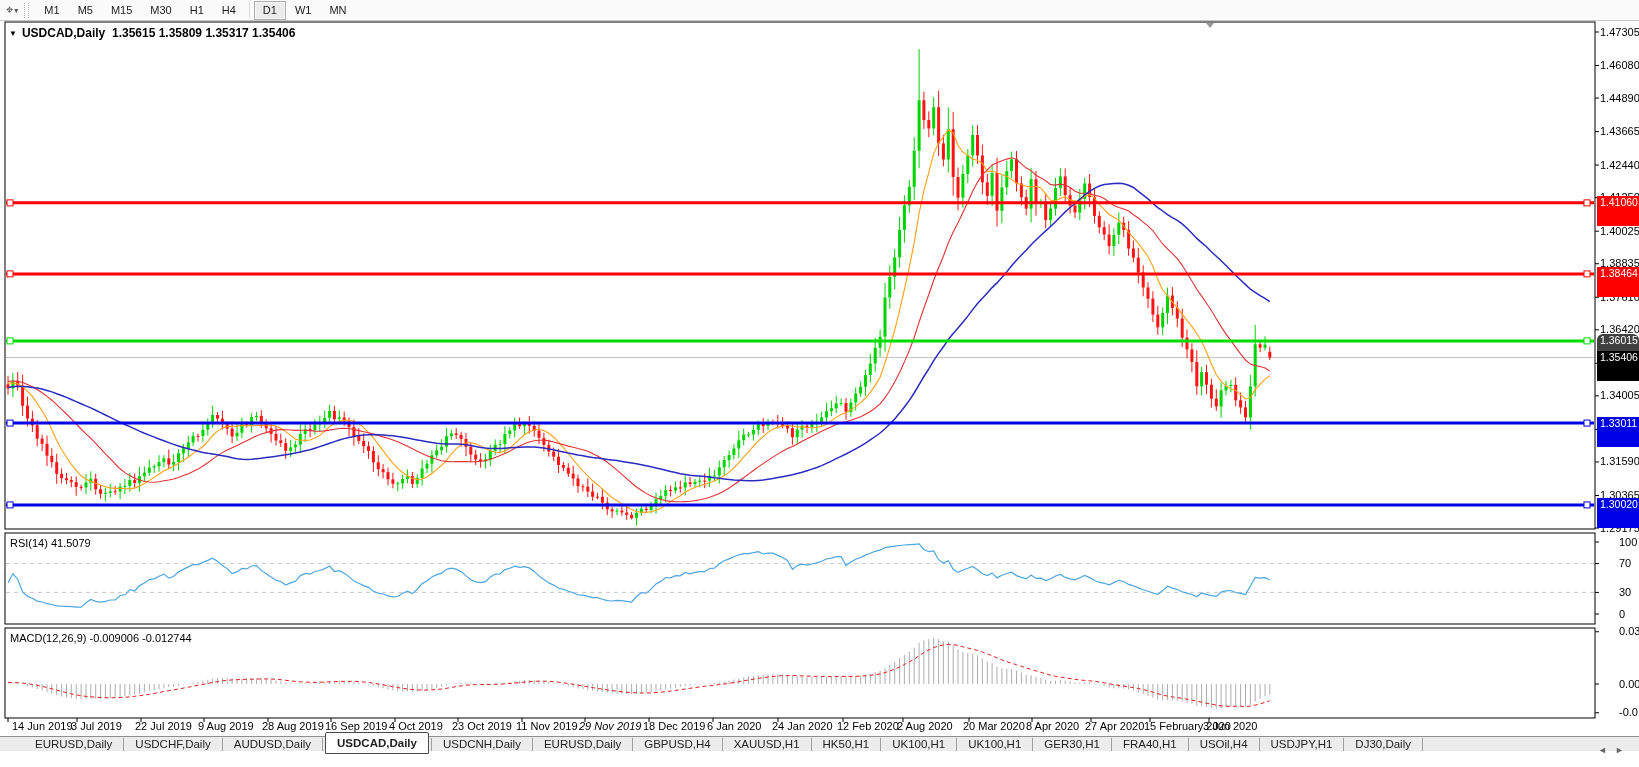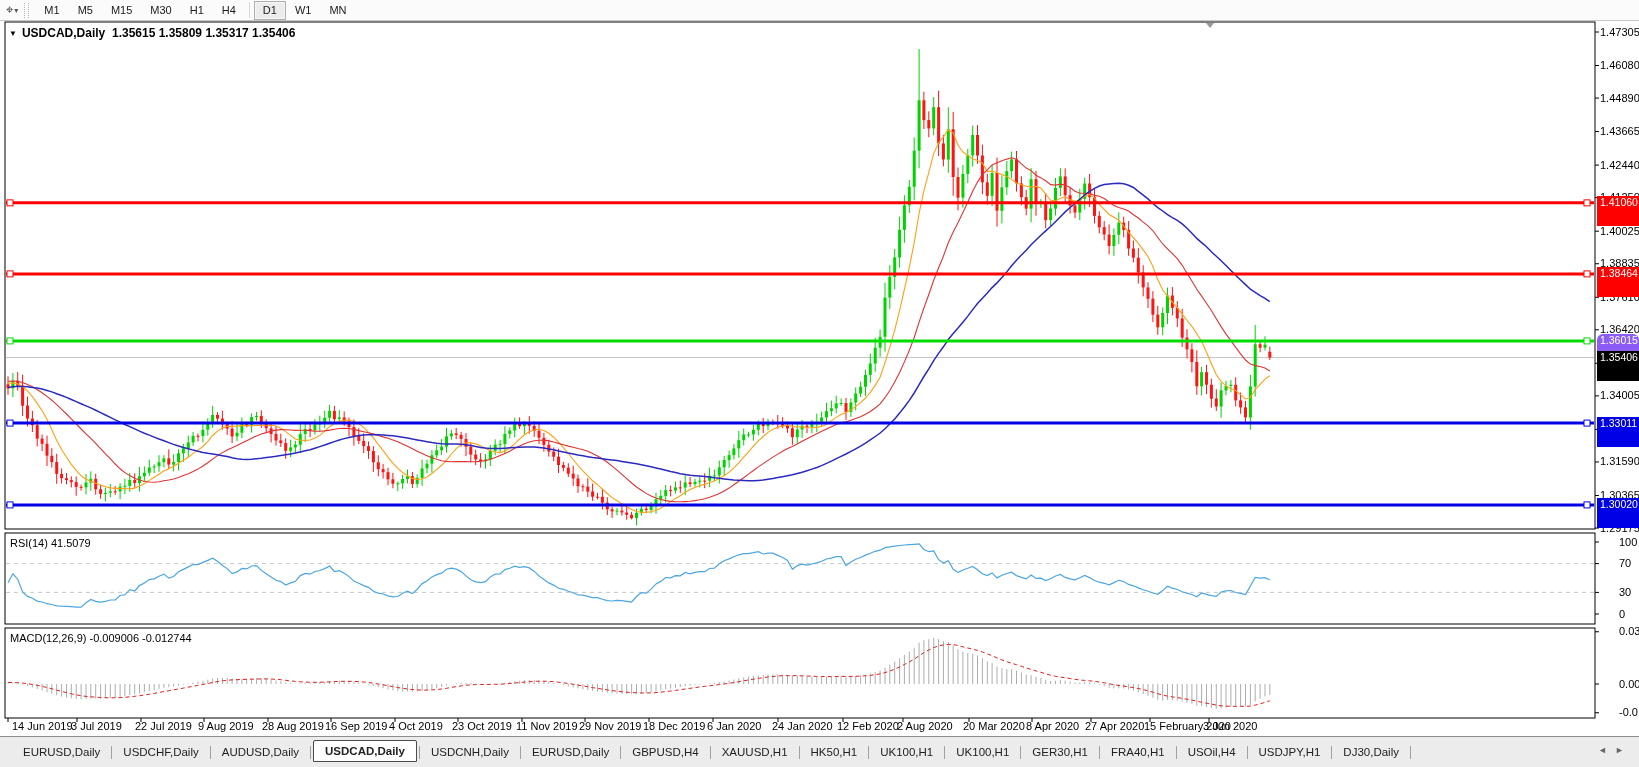--- a/index.html
+++ b/index.html
@@ -46,23 +46,23 @@
     position:absolute;left:1600px;height:13px;line-height:13px;
     font-size:11px;color:#000;white-space:nowrap;z-index:3;margin-left:19px;
   }
   .dlab{position:absolute;top:720px;font-size:11px;color:#000;white-space:nowrap;z-index:3;}
   #shift-marker{
     position:absolute;left:1206px;top:23px;width:0;height:0;z-index:5;
     border-left:4px solid transparent;border-right:4px solid transparent;border-top:5px solid #9a9a9a;
   }
   
   #tabbar{
-    position:absolute;left:0;top:736px;width:1639px;height:31px;
+    position:absolute;left:0;top:736px;width:1639px;height:15px;
     background:#ececec;border-top:1px solid #8e8e8e;box-sizing:border-box;
-    display:flex;align-items:center;padding-left:14px;
+    display:flex;align-items:center;padding-left:26px;
   }
   .tab{
     font-size:11.5px;color:#222;padding:4px 9px;white-space:nowrap;cursor:default;
   }
   .tab.active{
     background:#ffffff;border:1px solid #4a4a4a;border-radius:2px 2px 0 0;
     font-weight:bold;padding:4px 11px;margin-top:-3px;
   }
   .tabsep{width:1px;height:13px;background:#a0a0a0;margin:0 2px;}
   #tab-scroll{
@@ -969,36 +969,36 @@
     <div class="ptick" style="top: 290.753px;">1.37610</div>
     <div class="ptick" style="top: 323.311px;">1.36420</div>
     <div class="ptick" style="top: 356.827px;">1.35195</div>
     <div class="ptick" style="top: 389.385px;">1.34005</div>
     <div class="ptick" style="top: 422.901px;">1.32780</div>
     <div class="ptick" style="top: 455.459px;">1.31590</div>
     <div class="ptick" style="top: 488.975px;">1.30365</div>
     <div class="ptick" style="top: 521.533px;">1.29175</div>
     <div class="pbox" style="top: 196.362px; background: rgb(255, 0, 0);">1.41060</div>
     <div class="pbox" style="top: 267.388px; background: rgb(255, 0, 0);">1.38464</div>
-    <div class="pbox" style="top: 334.392px; background: #8b5cf6; border-radius: 6px;">1.36015</div>
+    <div class="pbox" style="top: 334.392px; background: #404040; border-radius: 6px;">1.36015</div>
     <div class="pbox" style="top: 416.581px; background: rgb(0, 0, 230);">1.33011</div>
     <div class="pbox" style="top: 498.414px; background: rgb(0, 0, 230);">1.30020</div>
     <div class="pbox" style="top: 351.054px; background: rgb(0, 0, 0);">1.35406</div>
   </div>
 <div id="date-axis">
     <div class="dlab" style="left: 0; margin-left: 12px;">14 Jun 2019</div>
     <div class="dlab" style="left: 71px;">3 Jul 2019</div>
     <div class="dlab" style="left: 135px;">22 Jul 2019</div>
     <div class="dlab" style="left: 198px;">9 Aug 2019</div>
     <div class="dlab" style="left: 262px;">28 Aug 2019</div>
     <div class="dlab" style="left: 325px;">16 Sep 2019</div>
     <div class="dlab" style="left: 389px;">4 Oct 2019</div>
     <div class="dlab" style="left: 452px;">23 Oct 2019</div>
     <div class="dlab" style="left: 516px;">11 Nov 2019</div>
-    <div class="dlab" style="left: 579px;">29 Nov 2019</div>
+    <div class="dlab" style="left: 579px; font-style: italic;">29 Nov 2019</div>
     <div class="dlab" style="left: 643px;">18 Dec 2019</div>
     <div class="dlab" style="left: 707px;">6 Jan 2020</div>
     <div class="dlab" style="left: 772px;">24 Jan 2020</div>
     <div class="dlab" style="left: 837px;">12 Feb 2020</div>
     <div class="dlab" style="left: 897px;">2 Aug 2020</div>
     <div class="dlab" style="left: 963px;">20 Mar 2020</div>
     <div class="dlab" style="left: 1026px;">8 Apr 2020</div>
     <div class="dlab" style="left: 1085px;">27 Apr 2020</div>
     <div class="dlab" style="left: 1144px;">15 February 2020</div>
     <div class="dlab" style="left: 1203px;">3 Jun 2020</div>

